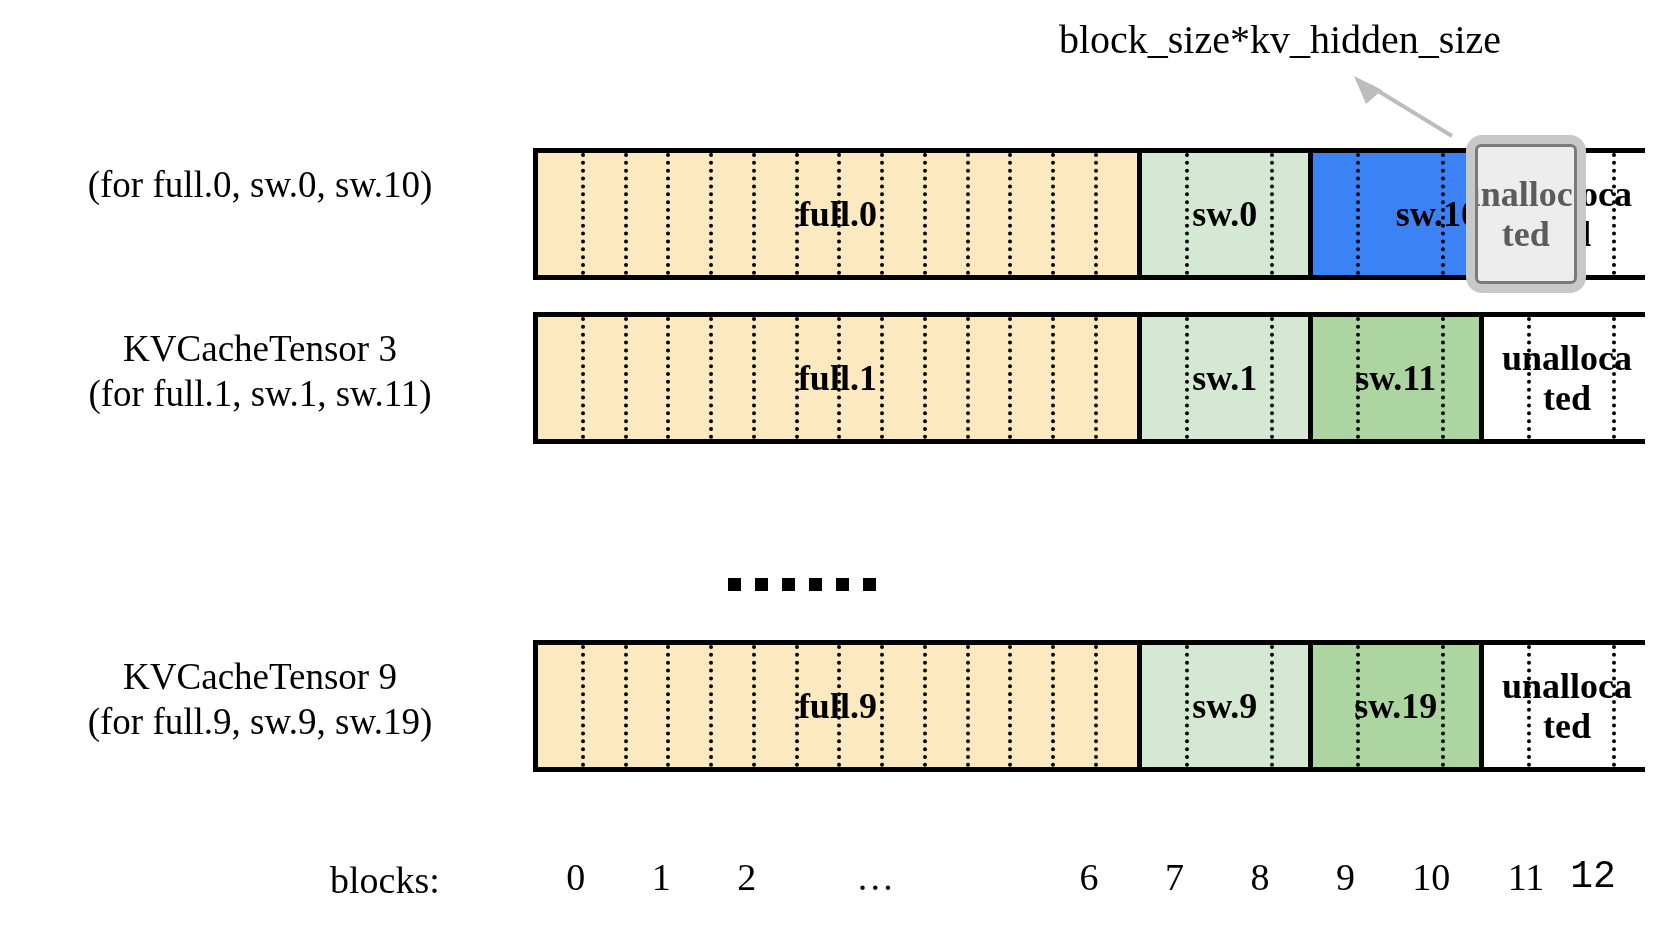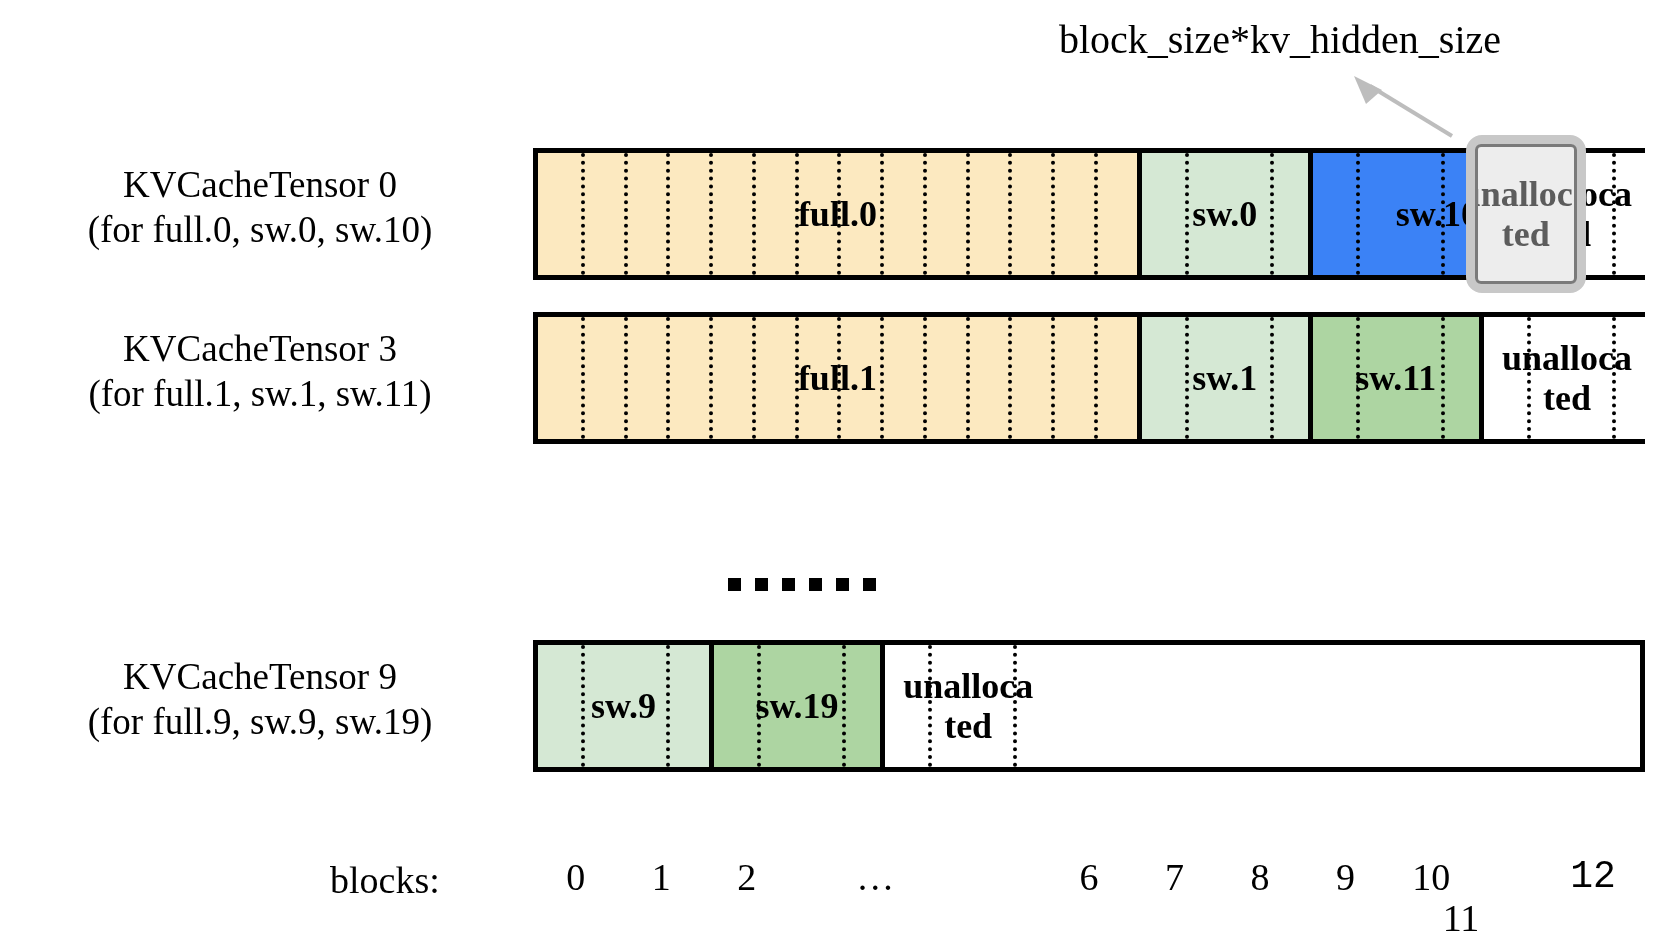--- a/index.html
+++ b/index.html
@@ -184,21 +184,21 @@
 <div id="canvas">
 
   <div class="annotation-text">block_size*kv_hidden_size</div>
 
   <svg class="annotation-arrow" viewBox="0 0 120 70">
     <path d="M 112 64 L 30 14" stroke="#bdbdbd" stroke-width="4" fill="none"></path>
     <path d="M 14 4 L 42 18 L 26 32 Z" fill="#bdbdbd"></path>
   </svg>
 
   <div id="rows-host">
-      <div class="row-label" style="top: 162px;"><span>KVCacheTensor 0</span><span class="l2">(for full.0, sw.0, sw.10)</span></div>
+      <div class="row-label" style="top: 162px;"><span class="l2">(for full.0, sw.0, sw.10)</span></div>
       <div class="tensor-row" style="top: 148px;">
         <div class="seg" style="flex: 0 0 598.769px; background: rgb(252, 233, 192);">
           <div class="divs">
             <i style="left: 42.7692px;"></i>
             <i style="left: 128.308px;"></i>
             <i style="left: 213.846px;"></i>
             <i style="left: 299.385px;"></i>
             <i style="left: 384.923px;"></i>
             <i style="left: 470.462px;"></i>
             <i style="left: 556px;"></i>
@@ -272,20 +272,38 @@
           <div class="divs">
             <i style="left: 42.7692px;"></i>
             <i style="left: 128.308px;"></i>
           </div>
           <div class="seg-label">unalloca
 ted</div>
         </div>
       </div>
       <div class="row-label" style="top: 654px;"><span>KVCacheTensor 9</span><span class="l2">(for full.9, sw.9, sw.19)</span></div>
       <div class="tensor-row" style="top: 640px;">
+        <div class="seg" style="flex: 0 0 598.769px; background: rgb(252, 233, 192);">
+          <div class="divs">
+            <i style="left: 42.7692px;"></i>
+            <i style="left: 128.308px;"></i>
+            <i style="left: 213.846px;"></i>
+            <i style="left: 299.385px;"></i>
+            <i style="left: 384.923px;"></i>
+            <i style="left: 470.462px;"></i>
+            <i style="left: 556px;"></i>
+            <i style="left: 85.5385px;"></i>
+            <i style="left: 171.077px;"></i>
+            <i style="left: 256.615px;"></i>
+            <i style="left: 342.154px;"></i>
+            <i style="left: 427.692px;"></i>
+            <i style="left: 513.231px;"></i>
+          </div>
+          <div class="seg-label">full.9</div>
+        </div>
         <div class="seg" style="flex: 0 0 171.077px; background: rgb(213, 232, 212);">
           <div class="divs">
             <i style="left: 42.7692px;"></i>
             <i style="left: 128.308px;"></i>
           </div>
           <div class="seg-label">sw.9</div>
         </div>
         <div class="seg" style="flex: 0 0 171.077px; background: rgb(173, 213, 162);">
           <div class="divs">
             <i style="left: 42.7692px;"></i>
@@ -317,21 +335,21 @@
   <div class="axis-ticks" id="axis-host">
       <div class="tick" style="position: absolute; left: 2.76923px; width: 80px;">0</div>
       <div class="tick" style="position: absolute; left: 88.3077px; width: 80px;">1</div>
       <div class="tick" style="position: absolute; left: 173.846px; width: 80px;">2</div>
       <div class="tick" style="position: absolute; left: 302.154px; width: 80px;">…</div>
       <div class="tick" style="position: absolute; left: 516px; width: 80px;">6</div>
       <div class="tick" style="position: absolute; left: 601.538px; width: 80px;">7</div>
       <div class="tick" style="position: absolute; left: 687.077px; width: 80px;">8</div>
       <div class="tick" style="position: absolute; left: 772.615px; width: 80px;">9</div>
       <div class="tick" style="position: absolute; left: 858.154px; width: 80px;">10</div>
-      <div class="tick" style="position: absolute; left: 888px; width: 80px; margin-top: 41px;">11</div>
+      <div class="tick" style="position: absolute; left: 953px; width: 80px;">11</div>
       <div class="tick" style="position: absolute; left: 1020px; width: 80px; font-family: Liberation Mono, monospace;">12</div>
     </div>
 
 <div class="highlight-box" style="left: 1465.92px; top: 135px; width: 119.754px; height: 158px;">
       <div class="hl-inner">unalloca
 ted</div>
     </div>
   </div>
 
 </body></html>

